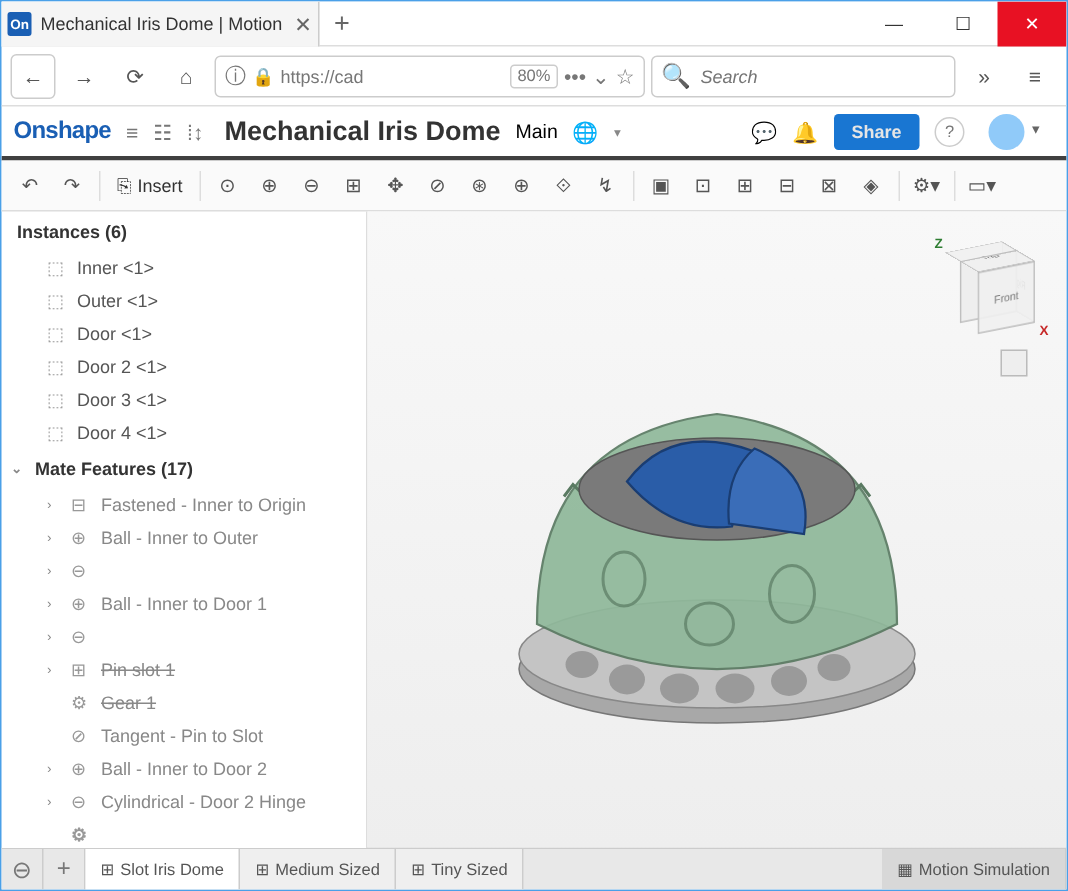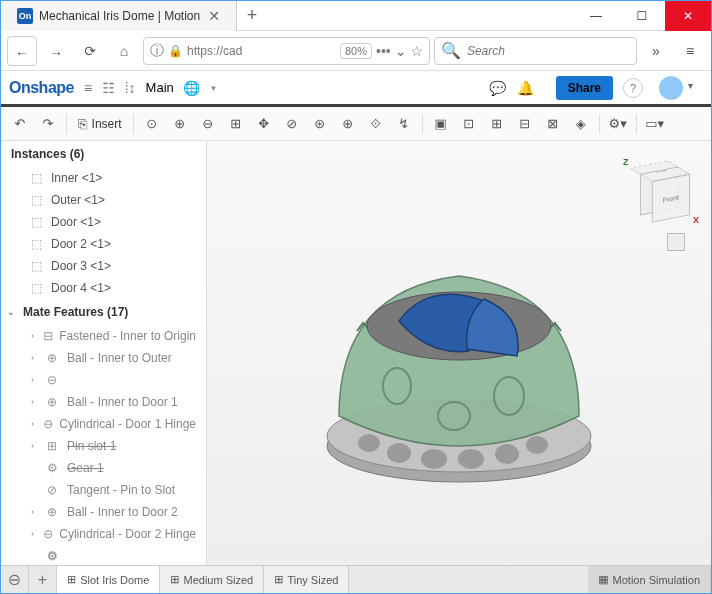--- a/index.html
+++ b/index.html
@@ -1,20 +1,20 @@
 <!DOCTYPE html>
 <html><head>
 <meta charset="utf-8">
 <style>
 * { margin: 0; padding: 0; box-sizing: border-box; font-family: "Segoe UI", Arial, sans-serif; }
 body { width: 712px; height: 594px; background: #fff; overflow: hidden; border: 1px solid #4aa0e8; }
 
 
 .titlebar { height: 30px; background: #fff; display: flex; align-items: center; border-bottom: 1px solid #ddd; }
-.titlebar .tab { display: flex; align-items: center; height: 30px; padding: 0 16px; border-right: 1px solid #ccc; background: #f5f5f5; min-width: 200px; }
+.titlebar .tab { display: flex; align-items: center; height: 30px; padding: 0 4px; border-right: 1px solid #ccc; background: #f5f5f5; min-width: 200px; }
 .titlebar .tab .favicon { width: 16px; height: 16px; background: #1a5fb4; color: #fff; font-size: 9px; font-weight: bold; display: flex; align-items: center; justify-content: center; border-radius: 2px; margin-right: 6px; }
 .titlebar .tab .title { font-size: 12px; color: #333; flex: 1; white-space: nowrap; overflow: hidden; text-overflow: ellipsis; }
 .titlebar .tab .close { font-size: 14px; color: #666; margin-left: 8px; cursor: pointer; }
 .titlebar .newtab { width: 30px; text-align: center; font-size: 18px; color: #666; cursor: pointer; }
 .titlebar .winbtns { margin-left: auto; display: flex; }
 .titlebar .winbtns div { width: 46px; height: 30px; display: flex; align-items: center; justify-content: center; font-size: 12px; cursor: pointer; }
 .titlebar .winbtns .min { color: #333; }
 .titlebar .winbtns .max { color: #333; }
 .titlebar .winbtns .closew { background: #e81123; color: #fff; }
 
@@ -30,33 +30,33 @@
 .navbar .searchbox { flex: 0.9; height: 28px; border: 1px solid #ccc; border-radius: 4px; display: flex; align-items: center; padding: 0 6px; gap: 6px; min-width: 0; }
 .navbar .searchbox input { border: none; outline: none; font-size: 12px; font-style: italic; color: #404040; width: 100%; }
 
 
 .apphdr { height: 36px; display: flex; align-items: center; padding: 0 8px; gap: 10px; border-bottom: 3px solid #404040; }
 .apphdr .logo { font-size: 16px; font-weight: bold; color: #1a5fb4; letter-spacing: -0.5px; }
 .apphdr .hicon { color: #777; font-size: 14px; cursor: pointer; }
 .apphdr .docname { font-size: 18px; font-weight: 600; color: #333; margin-left: 4px; }
 .apphdr .branch { font-size: 13px; color: #000000; margin-left: 0; }
 .apphdr .spacer { flex: 1; }
-.apphdr .share { background: #1976d2; color: #000000; font-size: 12px; font-weight: 600; padding: 5px 12px; border-radius: 3px; cursor: pointer; margin-left: 11px; }
+.apphdr .share { background: #1976d2; color: #e5e5e5; font-size: 12px; font-weight: 600; padding: 5px 12px; border-radius: 3px; cursor: pointer; }
 .apphdr .avatar { width: 24px; height: 24px; border-radius: 50%; background: #90caf9; margin-left: 6px; cursor: pointer; position: relative; }
 .apphdr .avatar::after { content: "▾"; position: absolute; right: -10px; top: 4px; font-size: 10px; color: #666; }
 
 
 .tbar { height: 34px; display: flex; align-items: center; padding: 0 6px; gap: 2px; border-bottom: 1px solid #ddd; background: #fafafa; }
 .tbar .tb { width: 26px; height: 26px; display: flex; align-items: center; justify-content: center; color: #555; font-size: 13px; cursor: pointer; border-radius: 3px; }
 .tbar .sep { width: 1px; height: 20px; background: #ddd; margin: 0 3px; }
 .tbar .insert { display: flex; align-items: center; gap: 4px; padding: 0 6px; font-size: 12px; color: #333; cursor: pointer; }
 
 
 .main { display: flex; height: calc(594px - 30px - 40px - 36px - 34px - 28px - 2px); }
-.sidebar { width: 206px; border-right: 1px solid #ddd; overflow-y: auto; background: #fff; position: relative; font-size: 12px; }
+.sidebar { width: 244px; border-right: 1px solid #ddd; overflow-y: auto; background: #fff; position: relative; font-size: 12px; }
 .sidebar::-webkit-scrollbar { width: 8px; }
 .sidebar::-webkit-scrollbar-thumb { background: #ccc; border-radius: 4px; }
 .sidebar .section { padding: 6px 10px; font-weight: 600; color: #333; display: flex; align-items: center; gap: 4px; }
 .sidebar .item { padding: 4px 10px 4px 30px; color: #555; display: flex; align-items: center; gap: 6px; cursor: pointer; white-space: nowrap; }
 .sidebar .item.sub { padding-left: 30px; color: #888; }
 .sidebar .item .arrow { width: 10px; font-size: 9px; color: #888; }
 .sidebar .item .ic { width: 14px; font-size: 12px; color: #999; }
 .sidebar .item.strike span:last-child { text-decoration: line-through; }
 .sidebar .item.bold { font-weight: 600; color: #333; }
 
@@ -117,20 +117,21 @@
   </div>
   <div class="btn noborder">»</div>
   <div class="btn noborder">≡</div>
 </div>
 
 <div class="apphdr">
   <span class="logo">Onshape</span>
   <span class="hicon">≡</span>
   <span class="hicon">☷</span>
   <span class="hicon">⁞↕</span>
+  <span class="docname">Mechanical Iris Dome</span>
   <span class="branch">Main</span>
   <span class="hicon">🌐</span>
   <span style="font-size:9px;color:#888">▾</span>
   <span class="spacer"></span>
   <span class="hicon">💬</span>
   <span class="hicon" style="color:#1976d2">🔔</span>
   <span class="share">Share</span>
   <span class="hicon" style="border:1px solid #ccc;border-radius:50%;width:20px;height:20px;font-size:11px;display:flex;align-items:center;justify-content:center">?</span>
   <span class="avatar"></span>
   <span style="width:10px"></span>
@@ -219,21 +220,20 @@
           <span class="ic">⊖</span>
         </div>
         <div class="item sub">
           <span class="arrow">›</span>
           <span class="ic">⊕</span>
           <span>Ball - Inner to Door 1</span>
         </div>
         <div class="item sub">
           <span class="arrow">›</span>
           <span class="ic">⊖</span>
-          <span>Cylindrical - Door 1 Hinge</span>
         </div>
         <div class="item sub strike">
           <span class="arrow">›</span>
           <span class="ic">⊞</span>
           <span>Pin slot 1</span>
         </div>
         <div class="item sub strike">
           <span class="arrow"></span>
           <span class="ic">⚙</span>
           <span>Gear 1</span>

